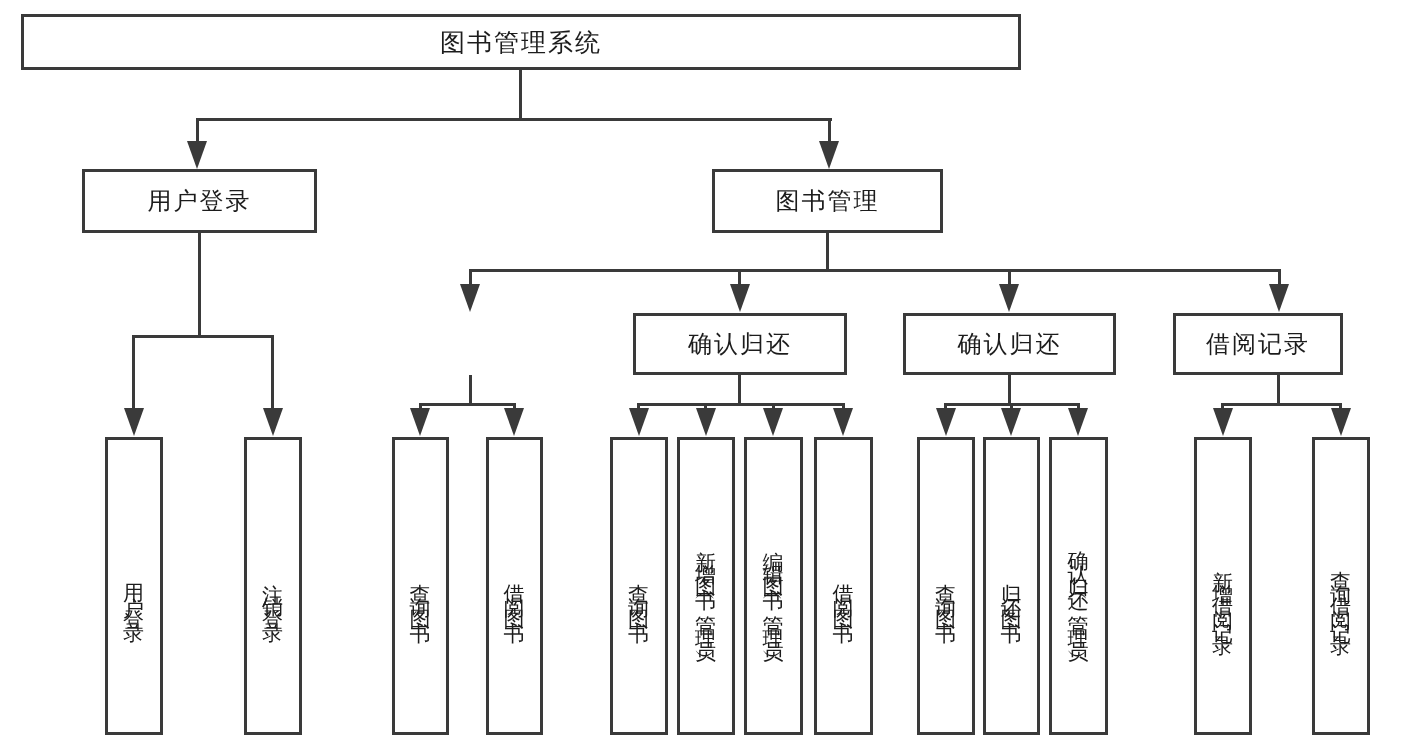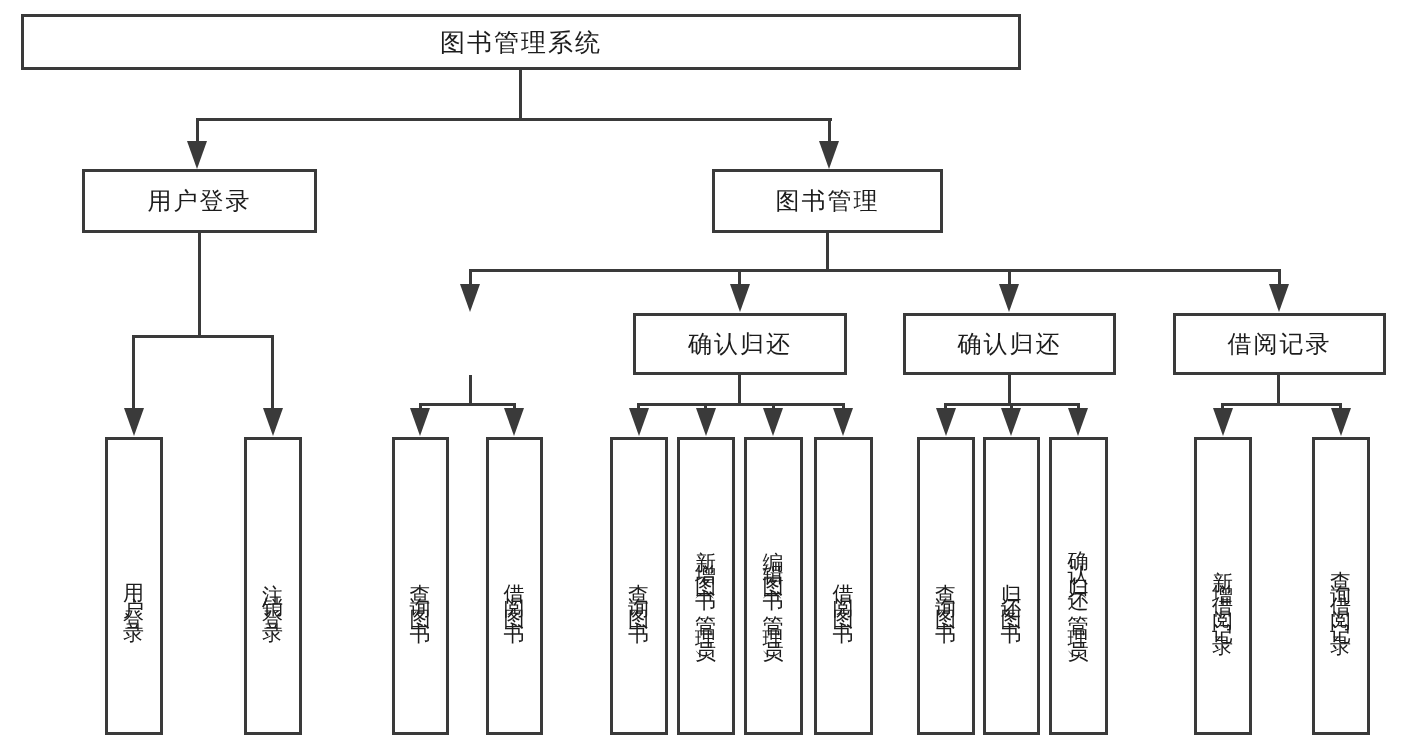--- a/index.html
+++ b/index.html
@@ -81,21 +81,21 @@
   <div class="arrow" style="left:999px;top:284px"></div>
   <div class="line vline" style="left:1278px;top:269px;height:18px"></div>
   <div class="arrow" style="left:1269px;top:284px"></div>
 
   <div class="box" style="left:633px;top:313px;width:214px;height:62px">
     <span class="hlabel">确认归还</span>
   </div>
   <div class="box" style="left:903px;top:313px;width:213px;height:62px">
     <span class="hlabel">确认归还</span>
   </div>
-  <div class="box" style="left:1173px;top:313px;width:213px;height:62px">
+  <div class="box" style="left:1173px;top:313px;width:170px;height:62px">
     <span class="hlabel">借阅记录</span>
   </div>
 
   <div class="line vline" style="left:469px;top:375px;height:30px"></div>
   <div class="line hline" style="left:419px;top:403px;width:97px"></div>
   <div class="line vline" style="left:419px;top:403px;height:8px"></div>
   <div class="arrow" style="left:410px;top:408px"></div>
   <div class="line vline" style="left:513px;top:403px;height:8px"></div>
   <div class="arrow" style="left:504px;top:408px"></div>
 

